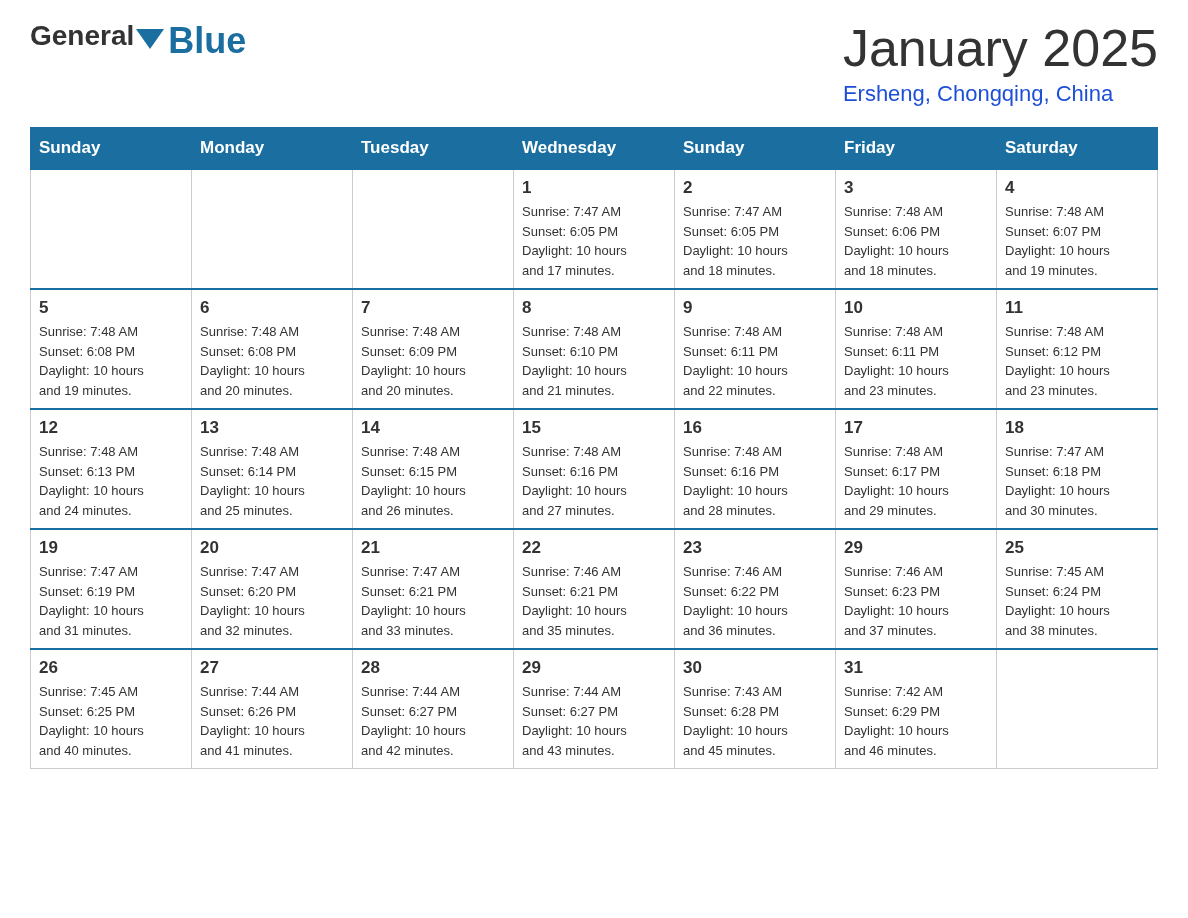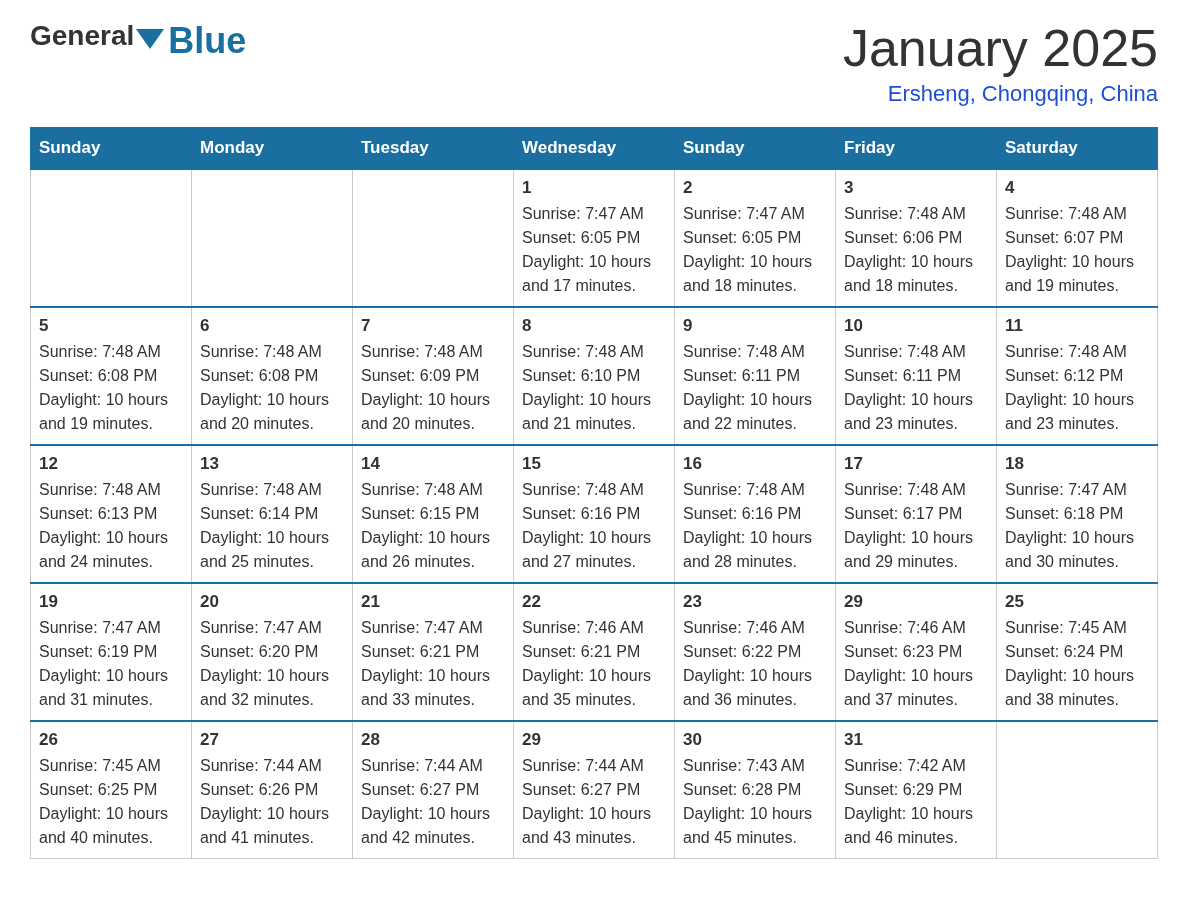--- a/index.html
+++ b/index.html
@@ -40,21 +40,20 @@
       margin-left: 2px;
       margin-top: 6px;
     }
     .logo-blue {
       font-size: 36px;
       font-weight: bold;
       color: #1a6fa0;
       margin-left: 4px;
     }
     .title-section {
-      text-align: right;
     }
     .calendar-title {
       font-size: 52px;
       font-weight: normal;
       color: #333;
       line-height: 1.1;
     }
     .calendar-subtitle {
       font-size: 22px;
       color: #1d4ed8;
@@ -84,21 +83,21 @@
       height: 110px;
     }
     .day-number {
       font-size: 17px;
       font-weight: bold;
       color: #333;
       display: block;
       margin-bottom: 4px;
     }
     .day-info {
-      font-size: 16px;
+      font-size: 13px;
       color: #333;
       line-height: 1.5;
     }
     .empty-cell {
       background: #fff;
     }
   </style>
 </head>
 <body>
 

